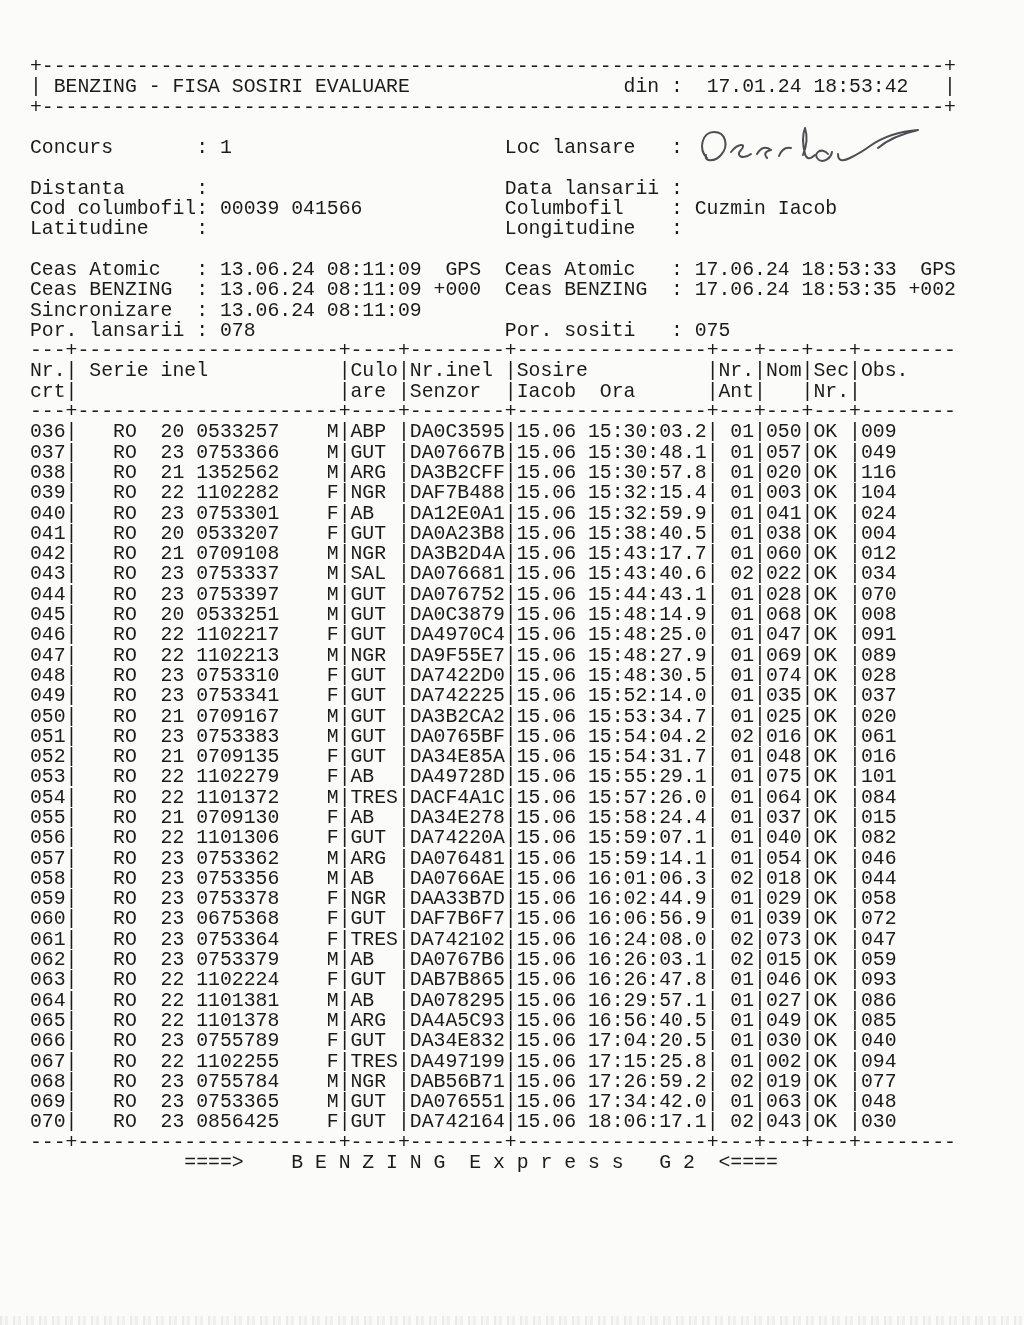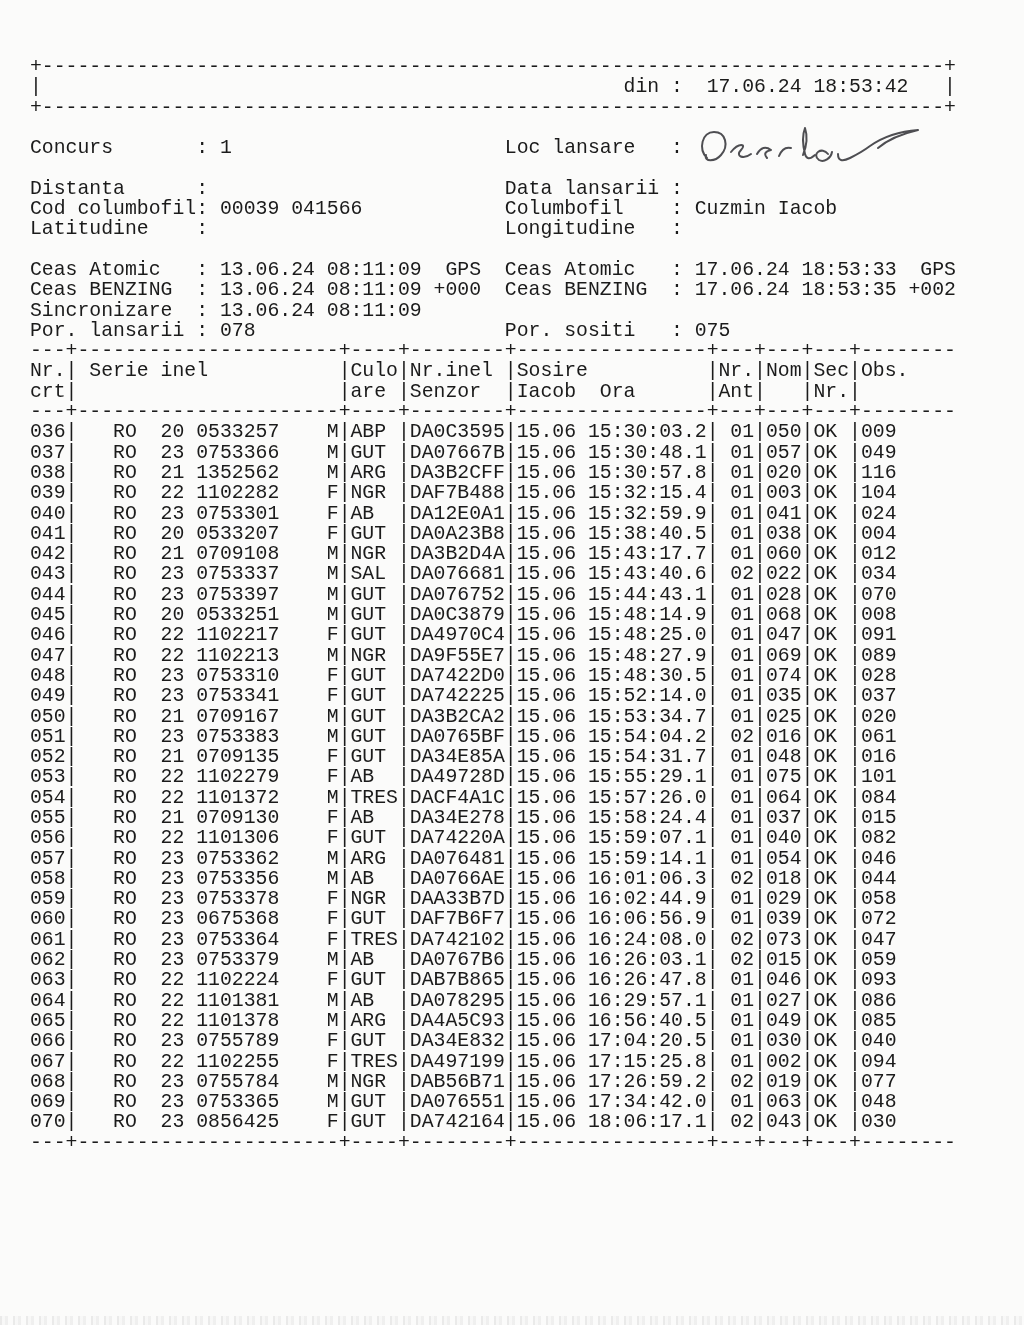--- a/index.html
+++ b/index.html
@@ -24,23 +24,24 @@
   }
 </style>
 </head>
 <body>
 
 <div class="doc">
 
   <div class="ln rule"><span class="at" style="left:0ch">+----------------------------------------------------------------------------+</span></div>
   <div class="ln">
     <span class="at" style="left:0ch">|</span>
+    <span class="at" style="left:2ch">BENZING - FISA SOSIRI EVALUARE</span>
     <span class="at" style="left:50ch">din</span>
     <span class="at" style="left:54ch">:</span>
-    <span class="at" style="left:57ch">17.06.24 18:53:42</span>
+    <span class="at" style="left:57ch">17.01.24 18:53:42</span>
     <span class="at" style="left:77ch">|</span>
   </div>
   <div class="ln rule"><span class="at" style="left:0ch">+----------------------------------------------------------------------------+</span></div>
 
   <div class="ln"></div>
 
   <div class="ln">
     <span class="at" style="left:0ch">Concurs</span>
     <span class="at" style="left:14ch">:</span>
     <span class="at" style="left:16ch">1</span>
@@ -990,20 +991,23 @@
         <span class="at" style="left:62ch">043</span>
         <span class="at" style="left:65ch">|</span>
         <span class="at" style="left:66ch">OK</span>
         <span class="at" style="left:69ch">|</span>
         <span class="at" style="left:70ch">030</span>
       </div>
     </div>
 
   <div class="ln rule"><span class="at" style="left:0ch">---+----------------------+----+--------+----------------+---+---+---+--------</span></div>
 
+  <div class="ln">
+    <span class="at" style="left:13ch">====&gt;    B E N Z I N G  E x p r e s s   G 2  &lt;====</span>
+  </div>
 
   <svg class="hand" viewBox="0 0 246 52" aria-hidden="true">
     <path d="M17,33 C8,24 12,7 24,7 C36,7 39,21 31,30 C25,37 14,37 16,30"></path>
     <path d="M41,27 C49,17 57,19 51,25 C45,31 53,35 61,29"></path>
     <path d="M67,29 Q73,19 81,25 Q72,27 77,33"></path>
     <path d="M89,31 Q93,21 101,23"></path>
     <path d="M113,30 Q119,15 115,3 Q111,13 115,29 Q117,37 125,30"></path>
     <path d="M138,29 C132,21 121,29 129,35 C134,38 141,33 142,27"></path>
     <path d="M148,29 Q148,39 160,33 Q172,27 180,21 Q200,7 228,5 Q202,11 188,23"></path>
   </svg>

